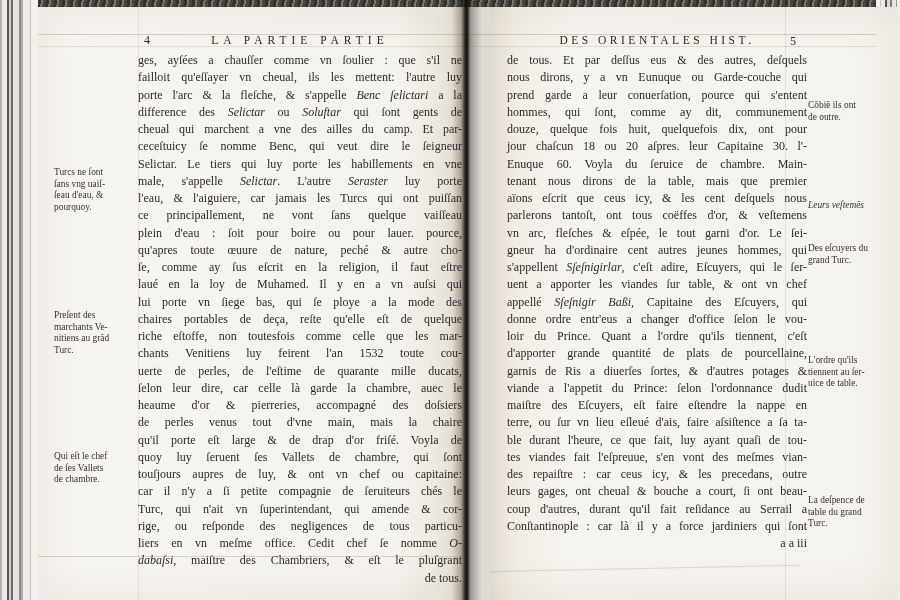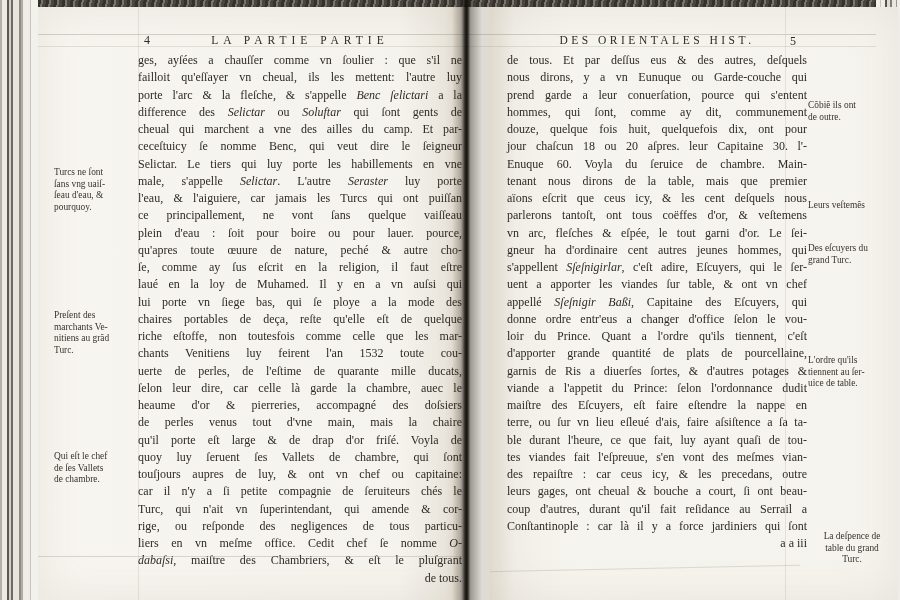--- a/index.html
+++ b/index.html
@@ -77,21 +77,21 @@
   .tl.r{text-align-last:right;}
   .tl i{font-style:italic;}
 
   .note{
     position:absolute; font-size:9.4px; line-height:11.5px; color:#38332c;
     white-space:pre-line;
   }
   .page-left .note{left:16px; width:84px;}
   .page-right .note{left:318px; width:88px;}
   .nL1{top:160px;} .nL2{top:303px;} .nL3{top:444px;}
-  .nR1{top:93px;} .nR2{top:193px;} .nR3{top:236px;} .nR4{top:348px;} .nR5{top:524px;text-align:center;}
+  .nR1{top:93px;} .nR2{top:193px;font-style:italic;} .nR3{top:236px;} .nR4{top:348px;} .nR5{top:488px;}
 </style>
 </head>
 <body>
 
 <div class="scan">
 
   <div class="edge-top"></div>
   <div class="edge-left"></div>
   <div class="edge-right"></div>
 

